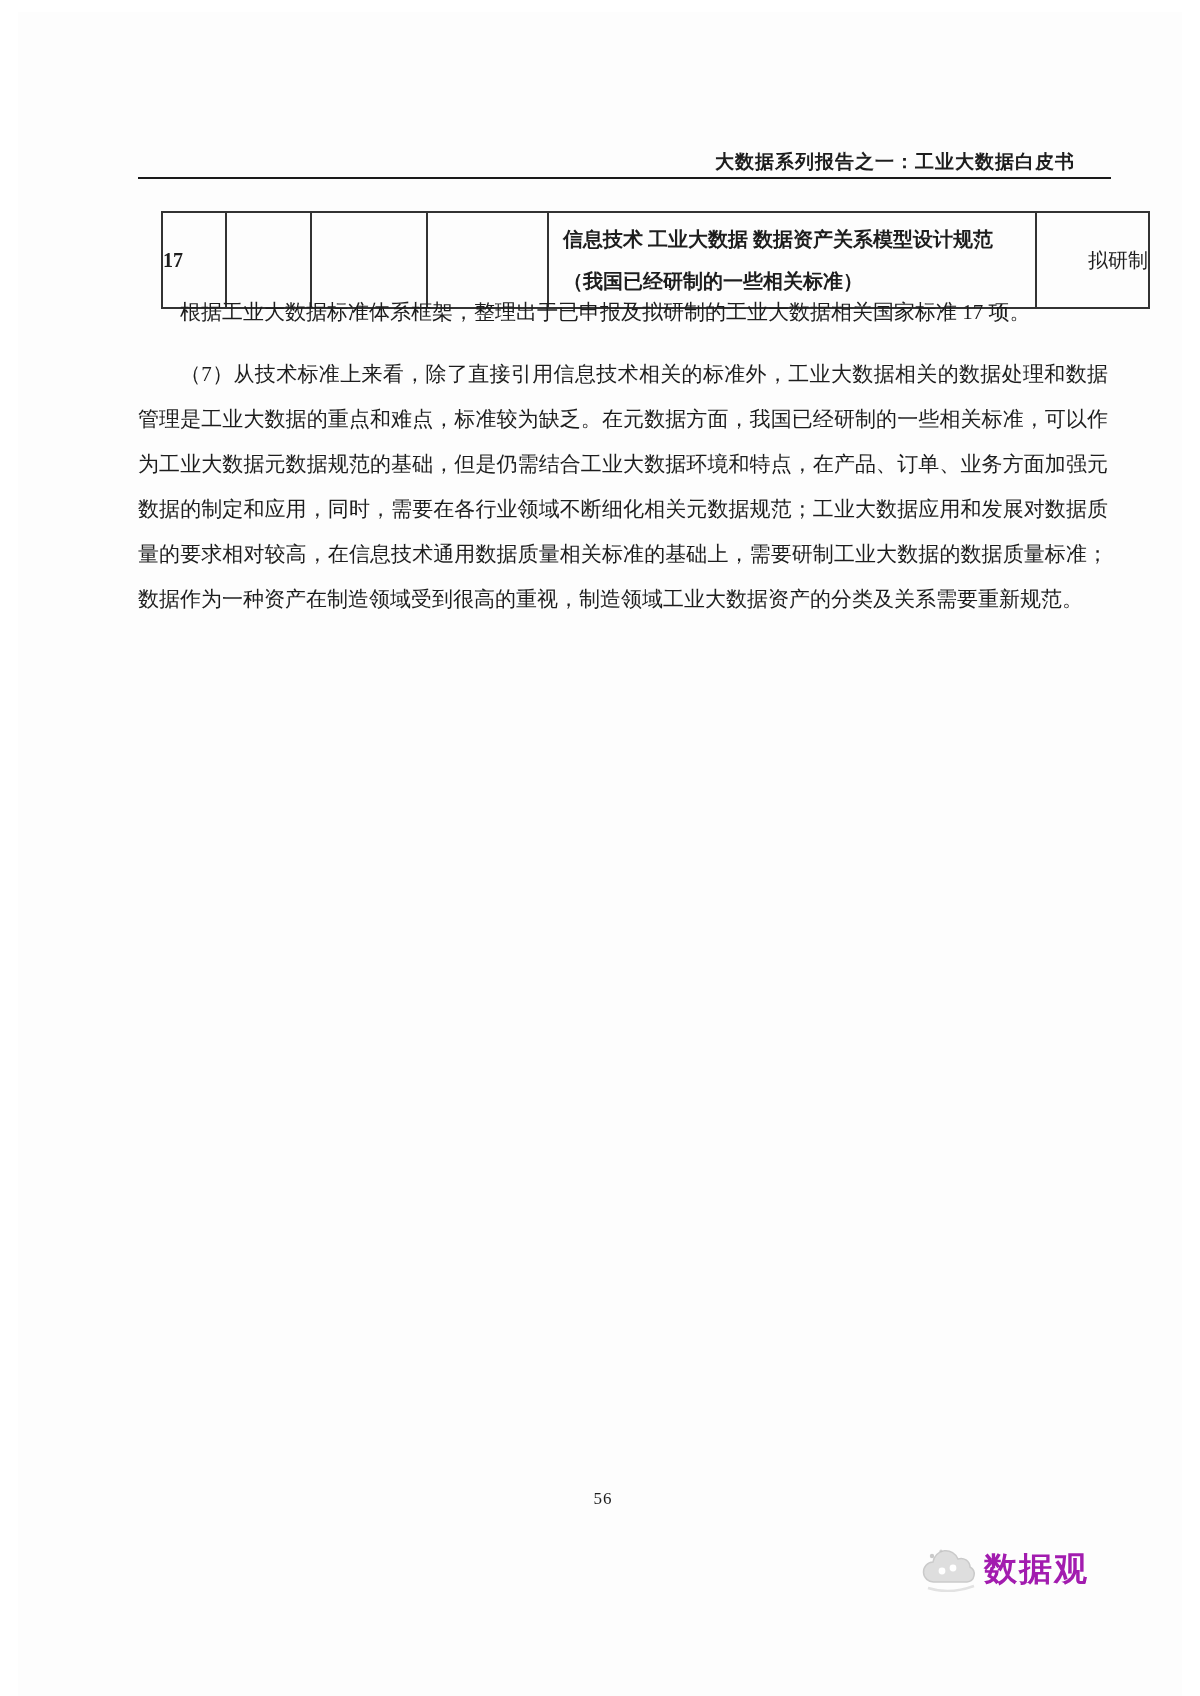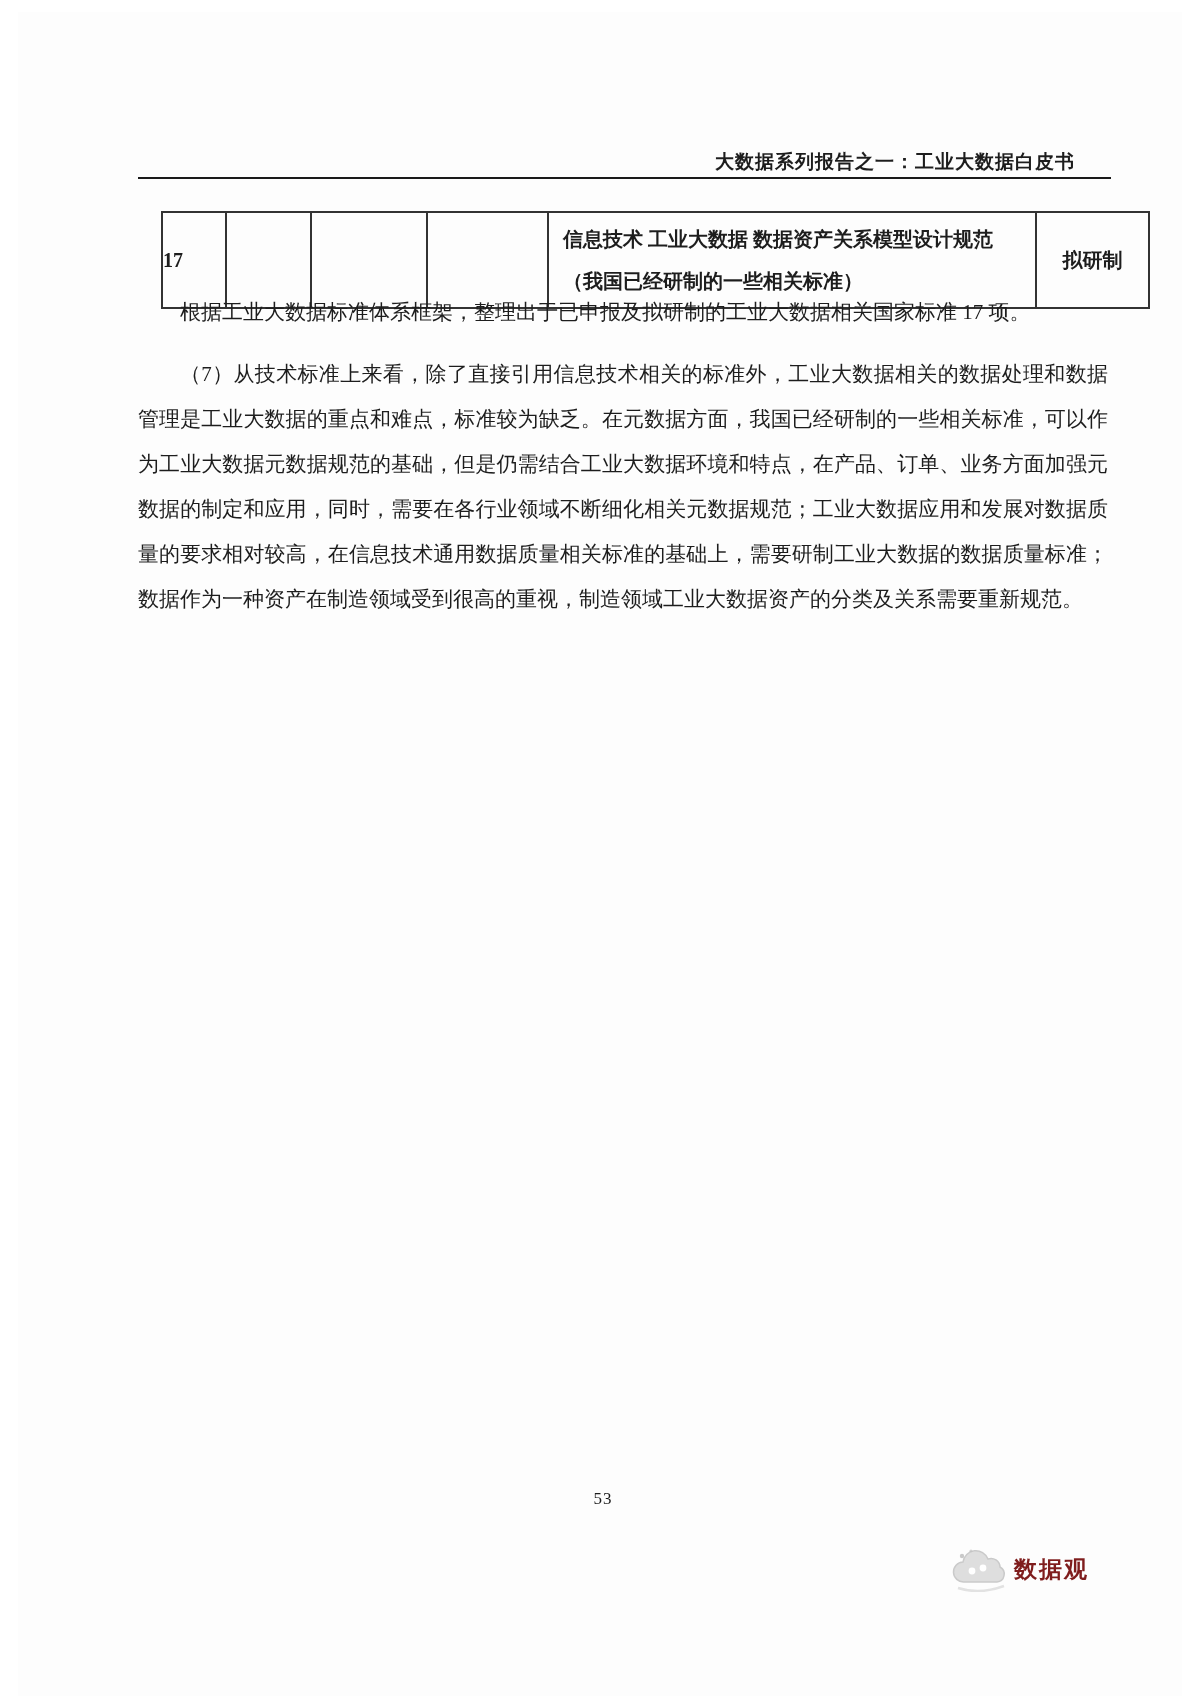--- a/index.html
+++ b/index.html
@@ -47,21 +47,21 @@
     border: 2px solid #333333;
     height: 86px;
     padding: 0;
     vertical-align: middle;
   }
   .std-table td.c-index   { width: 62px;  font-weight: 600; }
   .std-table td.c-e1      { width: 83px; }
   .std-table td.c-e2      { width: 114px; }
   .std-table td.c-e3      { width: 119px; }
   .std-table td.c-name    { width: 458px; padding: 4px 14px; line-height: 42px; font-weight: 600; }
-  .std-table td.c-status  { width: 111px; text-align: center; font-weight: 700; }
+  .std-table td.c-status  { width: 111px; text-align: right; font-weight: 400; }
 
   
   .body-text {
     position: absolute;
     top: 278px;
     left: 120px;
     width: 970px;
     font-size: 21px;
     line-height: 45px;
     text-align: justify;
@@ -85,23 +85,23 @@
     position: absolute;
     top: 1534px;
     right: 93px;
     display: flex;
     align-items: center;
     gap: 4px;
   }
   .watermark .cloud-icon { display: block; }
   .watermark .wm-label {
     font-family: "Liberation Sans", "DejaVu Sans", sans-serif;
-    font-size: 23px;
+    font-size: 33px;
     font-weight: 600;
-    color: #7f1d1d;
+    color: #a21caf;
     letter-spacing: 2px;
   }
 </style>
 </head>
 <body>
 
 <div class="page">
 
   <div class="header-title">大数据系列报告之一：工业大数据白皮书</div>
   <div class="header-rule"></div>
@@ -117,21 +117,21 @@
         <td class="c-status">拟研制</td>
       </tr>
     </tbody>
   </table>
 
   <div class="body-text">
     <p>根据工业大数据标准体系框架，整理出于已申报及拟研制的工业大数据相关国家标准 17 项。</p>
     <p>（7）从技术标准上来看，除了直接引用信息技术相关的标准外，工业大数据相关的数据处理和数据管理是工业大数据的重点和难点，标准较为缺乏。在元数据方面，我国已经研制的一些相关标准，可以作为工业大数据元数据规范的基础，但是仍需结合工业大数据环境和特点，在产品、订单、业务方面加强元数据的制定和应用，同时，需要在各行业领域不断细化相关元数据规范；工业大数据应用和发展对数据质量的要求相对较高，在信息技术通用数据质量相关标准的基础上，需要研制工业大数据的数据质量标准；数据作为一种资产在制造领域受到很高的重视，制造领域工业大数据资产的分类及关系需要重新规范。</p>
   </div>
 
-  <div class="page-number">53</div>
+  <div class="page-number">56</div>
 
   <div class="watermark">
     <svg class="cloud-icon" width="62" height="46" viewBox="0 0 62 46">
       <circle cx="14" cy="10" r="2.2" fill="#c9c9c9"></circle>
       <circle cx="23" cy="5" r="1.6" fill="#d2d2d2"></circle>
       <path d="M16 36 a10 10 0 0 1 -1 -20 a13 13 0 0 1 25 -3 a9 9 0 0 1 12 8 a8 8 0 0 1 -3 15 z" fill="#d9d9d9" stroke="#c2c2c2" stroke-width="1.5" opacity="0.85"></path>
       <circle cx="24" cy="25" r="3.4" fill="#ffffff"></circle>
       <circle cx="35" cy="22" r="3.4" fill="#ffffff"></circle>
       <path d="M10 42 q22 7 46 -2" stroke="#e2e2e2" stroke-width="2.5" fill="none"></path>
     </svg>

